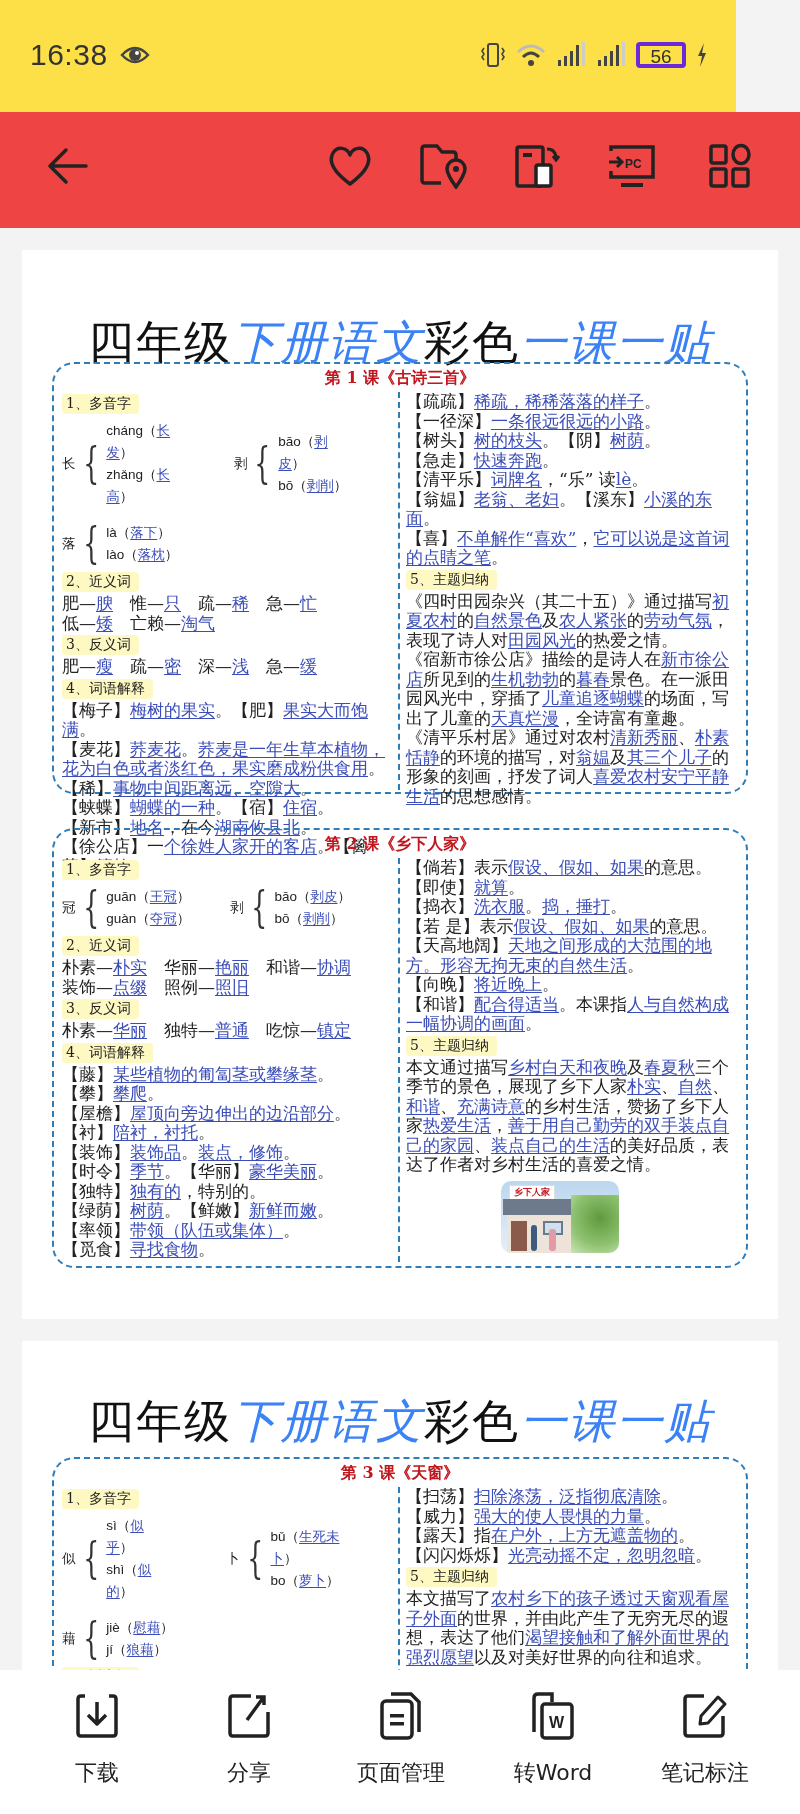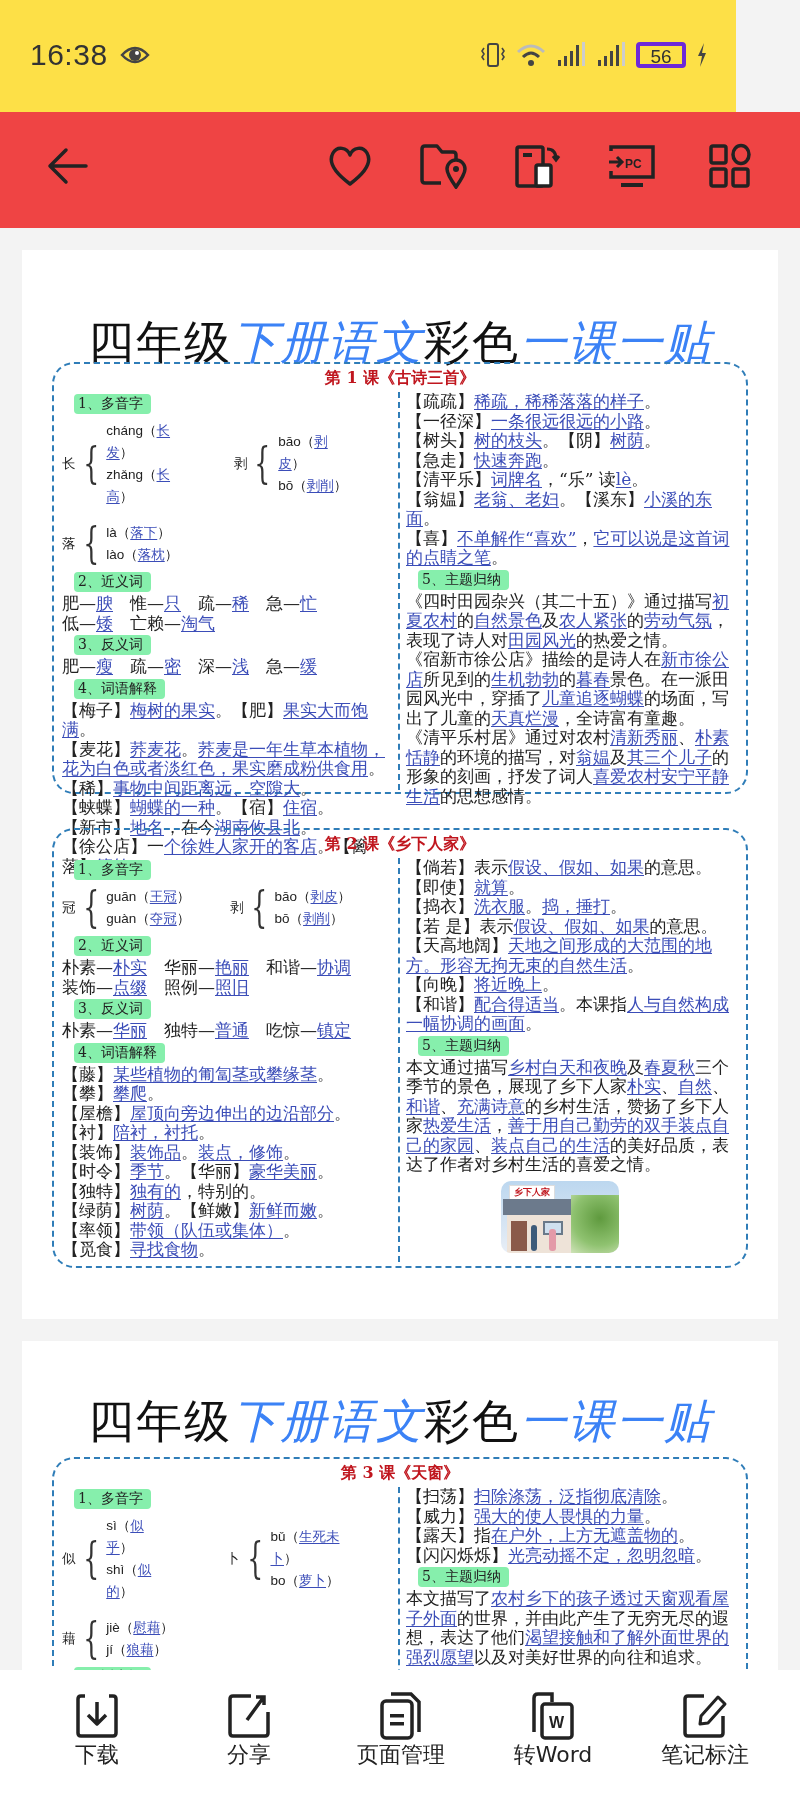--- a/index.html
+++ b/index.html
@@ -24,36 +24,36 @@
   .page2 { top: 1113px; height: 400px; }
 
   .doc-title { position: absolute; left: 0; width: 756px; text-align: center; font-family: "DejaVu Serif", "Liberation Serif", serif; font-size: 46px; letter-spacing: 2px; color: #111; }
   .doc-title .red { color: #3b82f6; font-style: italic; }
 
   .lesson-box { position: absolute; left: 30px; width: 696px; border: 2.5px dashed #2f7db8; border-radius: 22px; }
   .lesson-title { position: absolute; left: 0; width: 100%; top: 4px; text-align: center; color: #c0161e; font-family: "DejaVu Serif", "Liberation Serif", serif; font-weight: bold; font-size: 16px; }
   .col-left { position: absolute; left: 8px; top: 28px; width: 330px; }
   .col-right { position: absolute; left: 344px; top: 28px; width: 345px; border-left: 2px dashed #2f7db8; padding-left: 6px; }
 
-  .sec-label { display: inline-block; background: #86efac; border-radius: 4px; padding: 1px 8px 1px 4px; font-size: 14px; color: #222; margin: 2px 12px; font-family: "DejaVu Serif", serif; }
+  .sec-label { display: inline-block; background: #fef9c3; border-radius: 4px; padding: 1px 8px 1px 4px; font-size: 14px; color: #222; margin: 2px 0; font-family: "DejaVu Serif", serif; }
   .line { font-family: "DejaVu Serif", "Liberation Serif", serif; font-size: 17px; line-height: 19.5px; color: #222; white-space: normal; }
   .u { color: #3b4db8; text-decoration: underline; text-underline-offset: 2px; }
   .poly { display: flex; align-items: center; font-family: "DejaVu Serif", serif; font-size: 13.5px; margin: 4px 0; }
   .poly-group { display: flex; align-items: center; margin-right: 40px; }
   .poly-char { margin-right: 2px; }
   .brace { font-size: 42px; line-height: 40px; font-weight: 200; color: #333; margin-right: 2px; transform: scaleX(0.6); }
   .poly-lines div { line-height: 22px; font-family: "Liberation Sans", sans-serif; }
 
   .illus { margin: 6px 0 0 95px; width: 118px; height: 72px; position: relative; background: linear-gradient(#bcd7ef, #e8eef6); border-radius: 10px; overflow: hidden; }
 
   
   .bottombar { position: absolute; left: 0; top: 1670px; width: 800px; height: 144px; background: #fff; }
   .bb-item { position: absolute; top: 22px; width: 130px; text-align: center; cursor: pointer; }
   .bb-item svg { display: block; margin: 0 auto; }
-  .bb-label { font-size: 22px; color: #222; font-family: "DejaVu Sans", sans-serif; }
+  .bb-label { font-size: 22px; color: #222; margin-top: 18px; font-family: "DejaVu Sans", sans-serif; }
 </style>
 </head>
 <body>
 
 <div class="statusbar">
   <span class="sb-time">16:38</span>
   <svg class="sb-eye" viewBox="0 0 30 22">
     <path d="M2 11 Q15 -3 28 11 Q15 25 2 11 Z" fill="none" stroke="#444" stroke-width="2.5"></path>
     <circle cx="15" cy="11" r="6" fill="#444"></circle>
     <circle cx="17" cy="9" r="2" fill="#fff"></circle>

